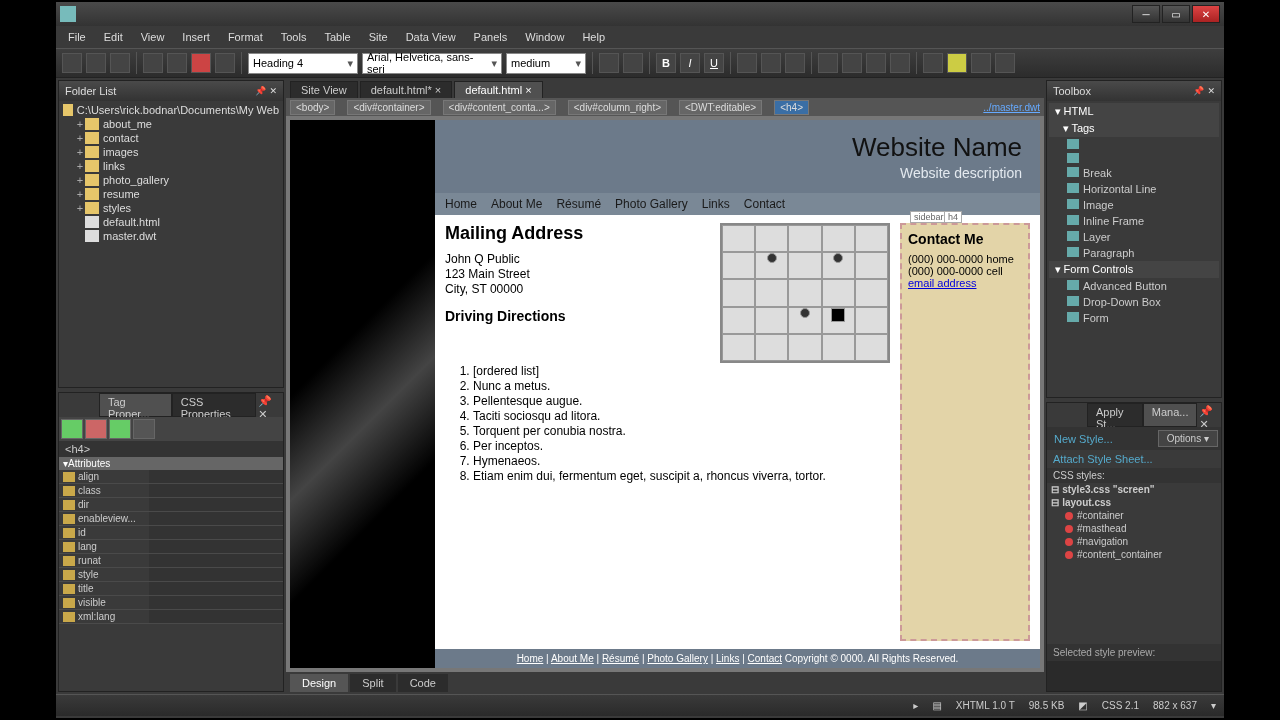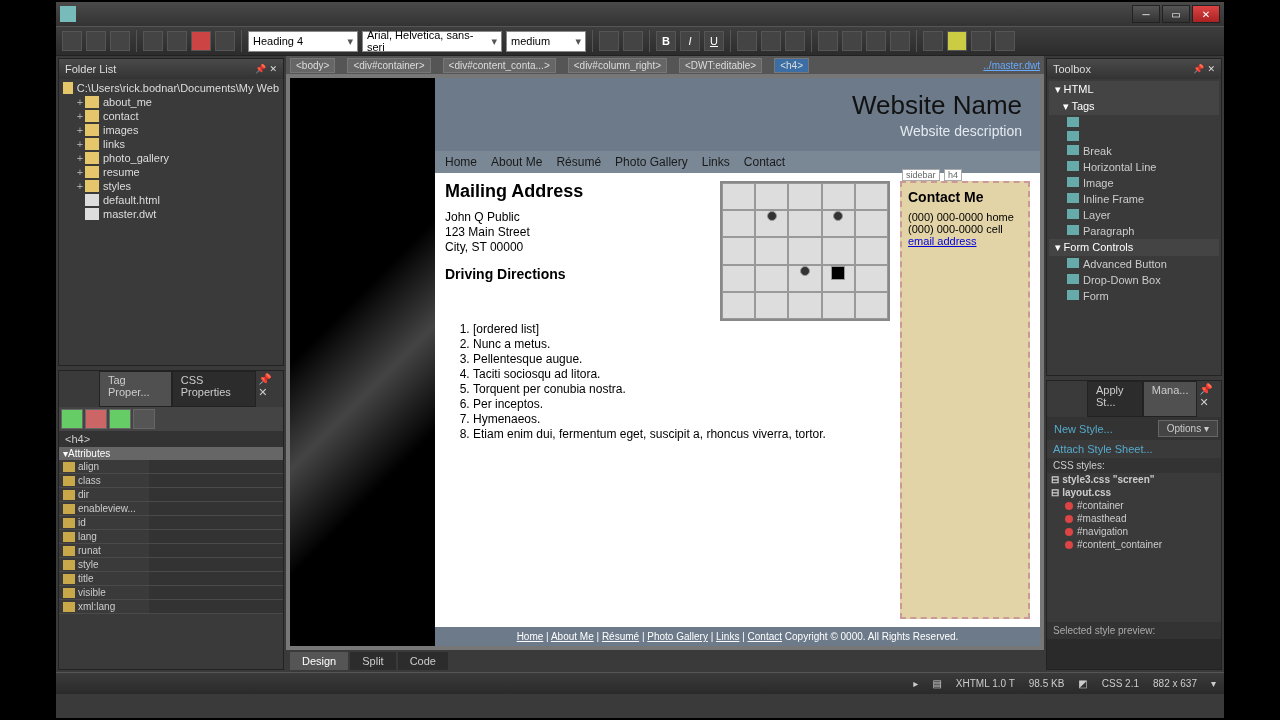--- a/index.html
+++ b/index.html
@@ -48,32 +48,32 @@
 .main-col h3 { font-size:18px; margin-bottom:8px; }
 .main-col p { margin:1px 0; }
 .main-col h4 { font-size:14px; margin:12px 0 6px; }
 ol { margin-left:28px; }
 ol li { margin:1px 0; }
 .map { width:170px; height:140px; background:#ddd; border:2px solid #888; display:grid; grid-template:repeat(5,1fr)/repeat(5,1fr); }
 .map div { border:1px solid #999; }
 .map .dot { background:#333; border-radius:50%; width:10px; height:10px; margin:auto; }
 .map .sq { background:#000; width:14px; height:14px; margin:auto; }
 .sidebar-box { width:130px; background:#e3d4a8; border:2px dashed #c99; padding:6px; font-size:11px; position:relative; }
-.sb-tag { position:absolute; top:-14px; left:0; background:#fff; border:1px solid #aaa; font-size:9px; padding:0 3px; color:#666; }
+.sb-tag { position:absolute; top:-14px; left:8px; background:#fff; border:1px solid #aaa; font-size:9px; padding:0 3px; color:#666; }
 .sb-tag2 { position:absolute; top:-14px; left:42px; background:#fff; border:1px solid #aaa; font-size:9px; padding:0 3px; color:#666; }
 .sidebar-box h4 { font-size:14px; margin-bottom:6px; cursor:text; }
 .sidebar-box a { color:#00d; text-decoration:underline; }
 .site-foot { background:#6c7a8a; padding:4px 8px; font-size:10px; color:#fff; text-align:center; }
 .site-foot a { color:#fff; text-decoration:underline; }
 .view-tabs { height:22px; background:#3a3a3a; display:flex; align-items:center; padding:0 4px; gap:2px; }
 .view-tab { padding:3px 12px; background:#2c2c2c; color:#ccc; font-size:11px; }
 .view-tab.active { background:#555; color:#fff; }
 .statusbar { height:22px; background:linear-gradient(#3a3a3a,#2a2a2a); border-top:1px solid #555; display:flex; align-items:center; padding:0 8px; font-size:10px; color:#ccc; gap:12px; }
 .statusbar .right { margin-left:auto; display:flex; gap:14px; align-items:center; }
-.prop-tabs { display:flex; height:36px;padding-left:40px; }
+.prop-tabs { display:flex; height:24px;padding-left:40px; }
 .prop-tab { padding:2px 8px; background:#2c2c2c; color:#ccc; font-size:11px; border:1px solid #222; }
 .prop-tab.active { background:#505050; }
 .prop-tools { height:24px; display:flex; align-items:center; gap:2px; padding:2px; background:#444; }
 .prop-tools .pt { width:22px; height:20px; background:#555; border:1px solid #666; }
 .prop-tag { padding:2px 6px; color:#ccc; background:#333; font-size:11px; }
 .prop-group { background:#666; color:#fff; padding:1px 4px; font-size:10px; display:flex; align-items:center; }
 .prop-row { display:flex; border-bottom:1px solid #4a4a4a; font-size:10px; }
 .prop-row .k { width:90px; padding:1px 4px; color:#ccc; display:flex; align-items:center; }
 .prop-row .k .ic2 { width:12px; height:10px; background:#c9a84a; margin-right:3px; }
 .prop-row .v { flex:1; background:#333; }
@@ -93,20 +93,34 @@
 
   <div class="titlebar">
     <div class="icon"></div>
     <div class="winbtns">
       <div class="winbtn">─</div>
       <div class="winbtn">▭</div>
       <div class="winbtn close">✕</div>
     </div>
   </div>
 
+  <div class="menubar" id="menubar">
+      <span>File</span>
+      <span>Edit</span>
+      <span>View</span>
+      <span>Insert</span>
+      <span>Format</span>
+      <span>Tools</span>
+      <span>Table</span>
+      <span>Site</span>
+      <span>Data View</span>
+      <span>Panels</span>
+      <span>Window</span>
+      <span>Help</span>
+    </div>
 
   <div class="toolbar">
     <div class="tbtn"></div>
     <div class="tbtn"></div>
     <div class="tbtn"></div>
     <div class="sep"></div>
     <div class="tbtn"></div>
     <div class="tbtn"></div>
     <div class="tbtn" style="background:#c44"></div>
     <div class="tbtn"></div>
@@ -216,20 +230,25 @@
             </div>
             <div class="prop-row">
               <div class="k"><span class="ic2"></span>xml:lang</div>
               <div class="v"></div>
             </div>
           </div>
       </div>
     </div>
 
     <div class="center-col">
+      <div class="tabs" id="doc-tabs">
+          <div class="tab">Site View</div>
+          <div class="tab">default.html* ×</div>
+          <div class="tab active">default.html ×</div>
+        </div>
       <div class="breadcrumb" id="breadcrumb">
           <span class="bc">&lt;body&gt;</span>
           <span class="bc">&lt;div#container&gt;</span>
           <span class="bc">&lt;div#content_conta...&gt;</span>
           <span class="bc">&lt;div#column_right&gt;</span>
           <span class="bc">&lt;DWT:editable&gt;</span>
           <span class="bc sel">&lt;h4&gt;</span>
           <a class="master-link">../master.dwt</a>
         </div>
       <div class="canvas-wrap">

